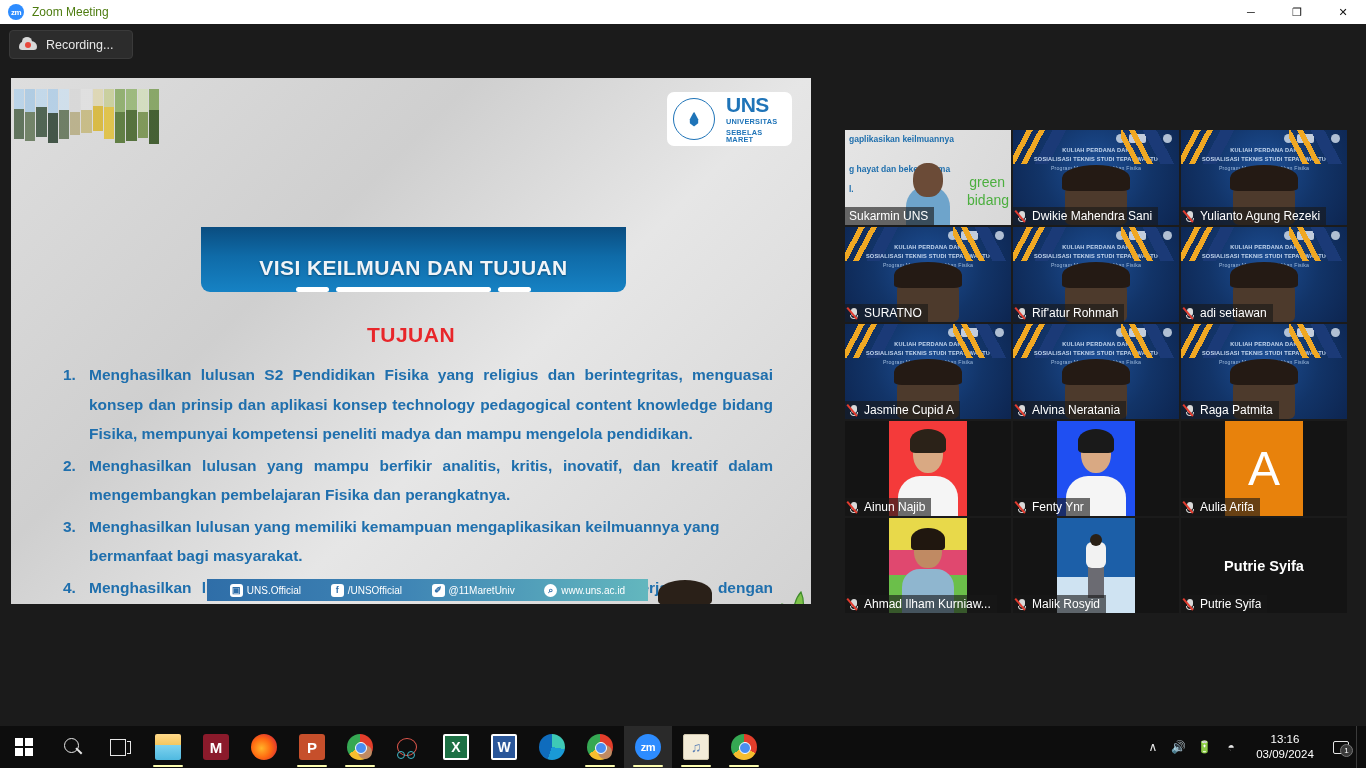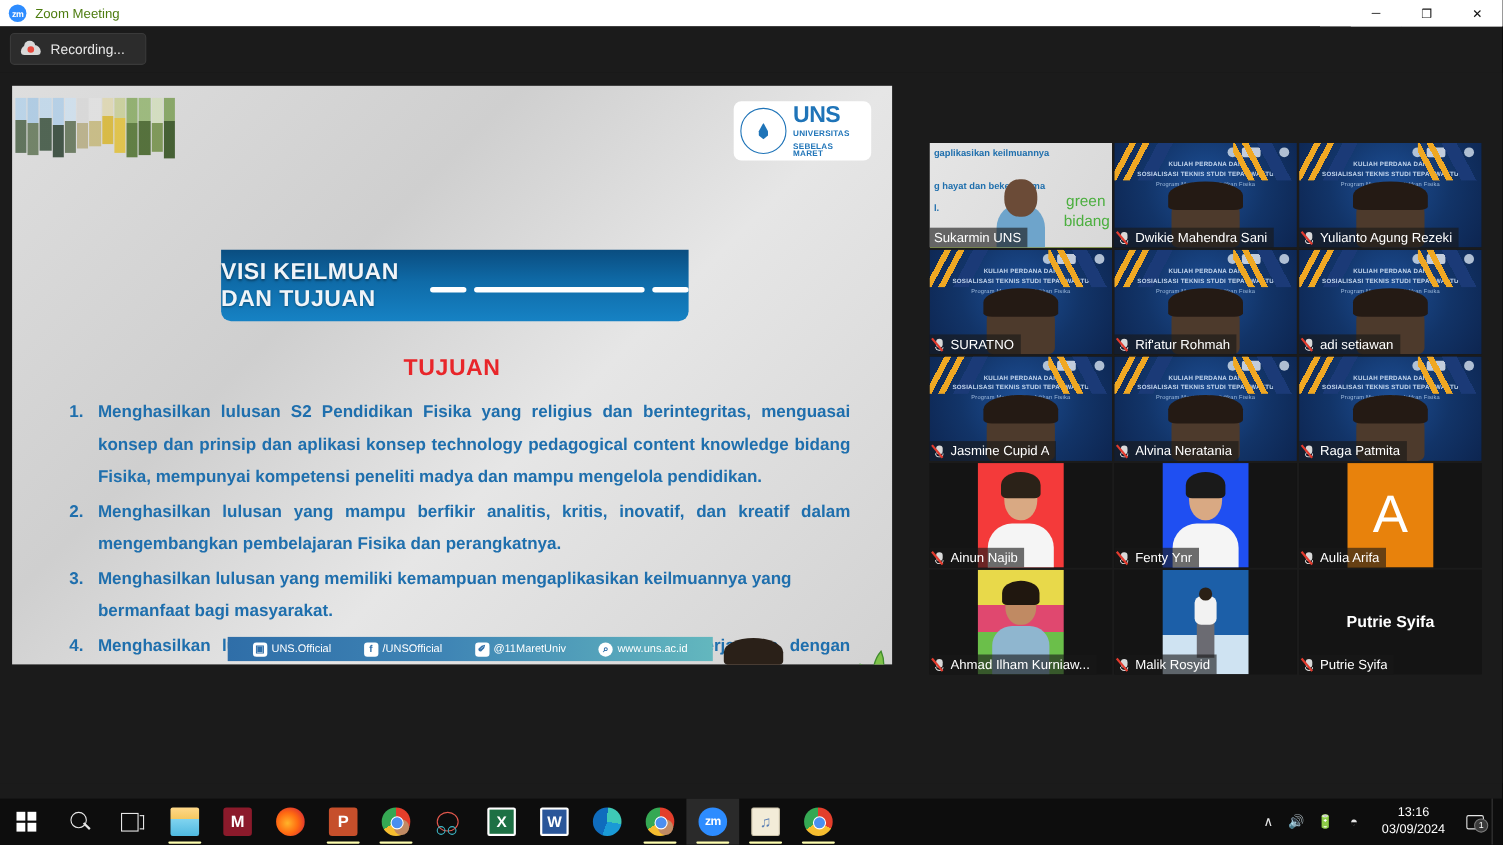--- a/index.html
+++ b/index.html
@@ -73,21 +73,21 @@
     position: absolute; left: 3px; top: 11px; width: 145px; height: 57px;
     display: flex; align-items: flex-start; gap: 1px;
   }
   .ps {
     width: 11px; background: #7a8ea0; opacity: .95;
   }
   .slide-titlebox {
     position: absolute; left: 190px; top: 149px; width: 425px; height: 65px;
     background: linear-gradient(180deg,#0a4d80 0%,#0f6ba8 45%,#1682c4 100%);
     border-radius: 0 0 9px 9px;
-    display: flex; flex-direction: row; align-items: center; justify-content: flex-end;
+    display: flex; flex-direction: column; align-items: center; justify-content: flex-end;
   }
   .slide-titlebox .t {
     color: #f0f4f8; font-size: 21px; font-weight: bold; letter-spacing: .4px;
     text-shadow: 0 1px 2px rgba(0,0,0,.35);
   }
   .tb-rules { display: flex; gap: 7px; margin-top: 7px; align-items: center; }
   .tb-rules i { display: block; height: 5px; background: #fff; border-radius: 3px; }
   .tb-rules i.a { width: 33px; }
   .tb-rules i.b { width: 155px; }
   .tb-rules i.c { width: 33px; }
@@ -100,21 +100,21 @@
     width: 42px; height: 42px; border-radius: 50%;
     border: 1.6px solid #1f74b8; display: flex; align-items: center; justify-content: center;
     flex: none;
   }
   .uns-seal .drop {
     width: 11px; height: 15px; background: #1f74b8;
     border-radius: 50% 50% 50% 50% / 62% 62% 38% 38%;
     transform: rotate(0deg);
     clip-path: polygon(50% 0%, 88% 52%, 88% 78%, 50% 100%, 12% 78%, 12% 52%);
   }
-  .uns-text { margin-left: 6px; line-height: 1; }
+  .uns-text { margin-left: 11px; line-height: 1; }
   .uns-text .big { color: #1f74b8; font-size: 21px; font-weight: bold; letter-spacing: -.5px; }
   .uns-text .sm { color: #1f74b8; font-size: 7.4px; font-weight: bold; letter-spacing: .2px; margin-top: 3px; }
 
   .slide-sub {
     position: absolute; left: 0; top: 245px; width: 800px; text-align: center;
     color: #e8262a; font-size: 21px; font-weight: bold; letter-spacing: .5px;
   }
   .slide-list {
     position: absolute; left: 52px; top: 282px; width: 710px;
   }

